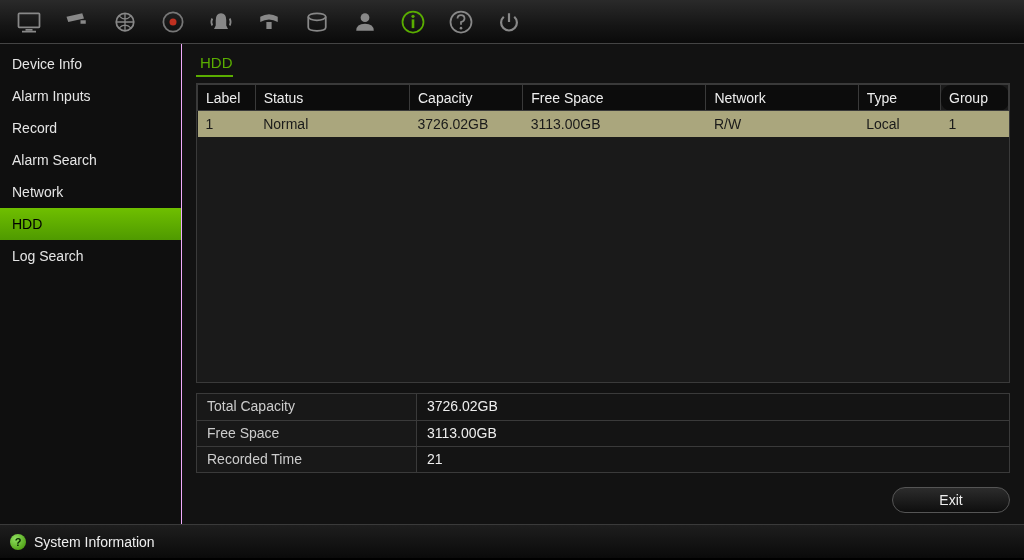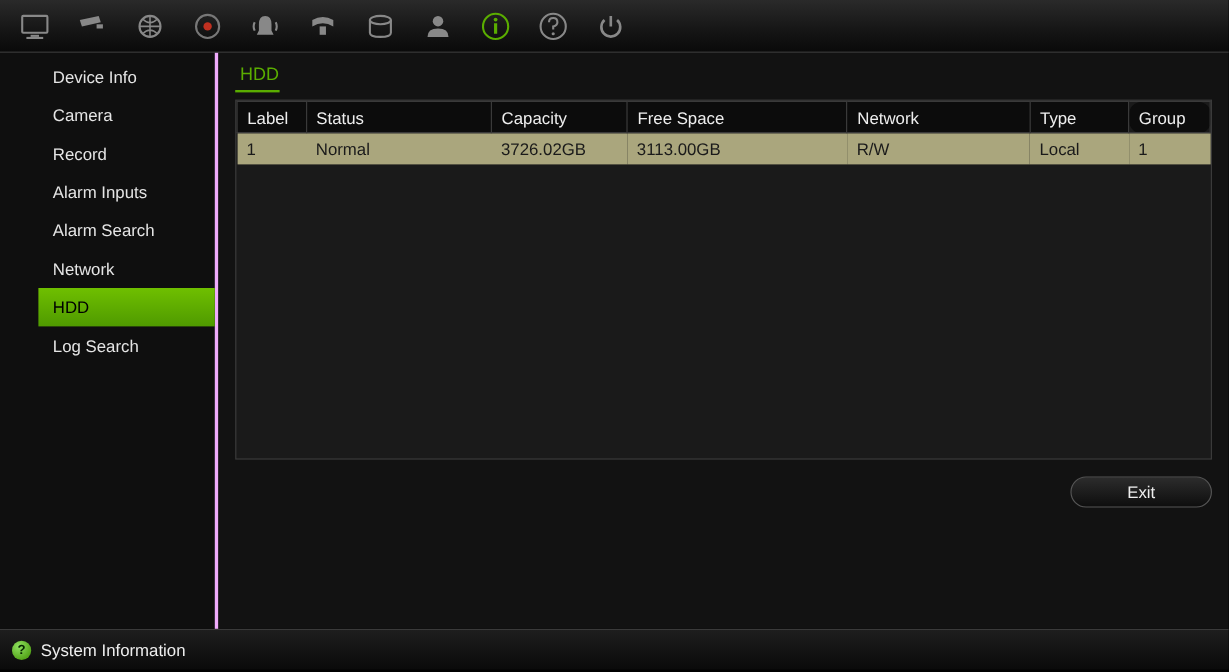--- a/index.html
+++ b/index.html
@@ -27,23 +27,22 @@
 
   .body {
     display: flex;
     height: 480px;
   }
 
   
   .sidebar {
     width: 182px;
     background: #0f0f0f;
-    border-right: 3px solid #f0abfc;
+    border-right: 1px solid #f0abfc;
     padding-top: 4px;
-    padding-left: 32px;
   }
   .sidebar .sb-item {
     height: 32px;
     display: flex; align-items: center;
     padding-left: 12px;
     font-size: 14px;
     color: #e5e5e5;
     cursor: pointer;
   }
   .sidebar .sb-item.active {
@@ -243,27 +242,24 @@
   </div>
 </div>
 
 <div class="body">
 
   <div class="sidebar">
     <div class="sb-item">
         <span>Device Info</span>
       </div>
     <div class="sb-item">
-        <span>Camera</span>
+        <span>Alarm Inputs</span>
       </div>
     <div class="sb-item">
         <span>Record</span>
-      </div>
-    <div class="sb-item">
-        <span>Alarm Inputs</span>
       </div>
     <div class="sb-item">
         <span>Alarm Search</span>
       </div>
     <div class="sb-item">
         <span>Network</span>
       </div>
     <div class="sb-item active">
         <span>HDD</span>
       </div>
@@ -295,20 +291,34 @@
             <td>3726.02GB</td>
             <td>3113.00GB</td>
             <td>R/W</td>
             <td>Local</td>
             <td>1</td>
           </tr>
         </tbody>
       </table>
     </div>
 
+    <div class="summary">
+      <div class="summary-row">
+        <div class="label">Total Capacity</div>
+        <div class="value">3726.02GB</div>
+      </div>
+      <div class="summary-row">
+        <div class="label">Free Space</div>
+        <div class="value">3113.00GB</div>
+      </div>
+      <div class="summary-row">
+        <div class="label">Recorded Time</div>
+        <div class="value">21</div>
+      </div>
+    </div>
 
     <div class="footer-btns">
       <div class="btn">Exit</div>
     </div>
   </div>
 
 </div>
 
 <div class="statusbar">
   <div class="status-icon">?</div>

